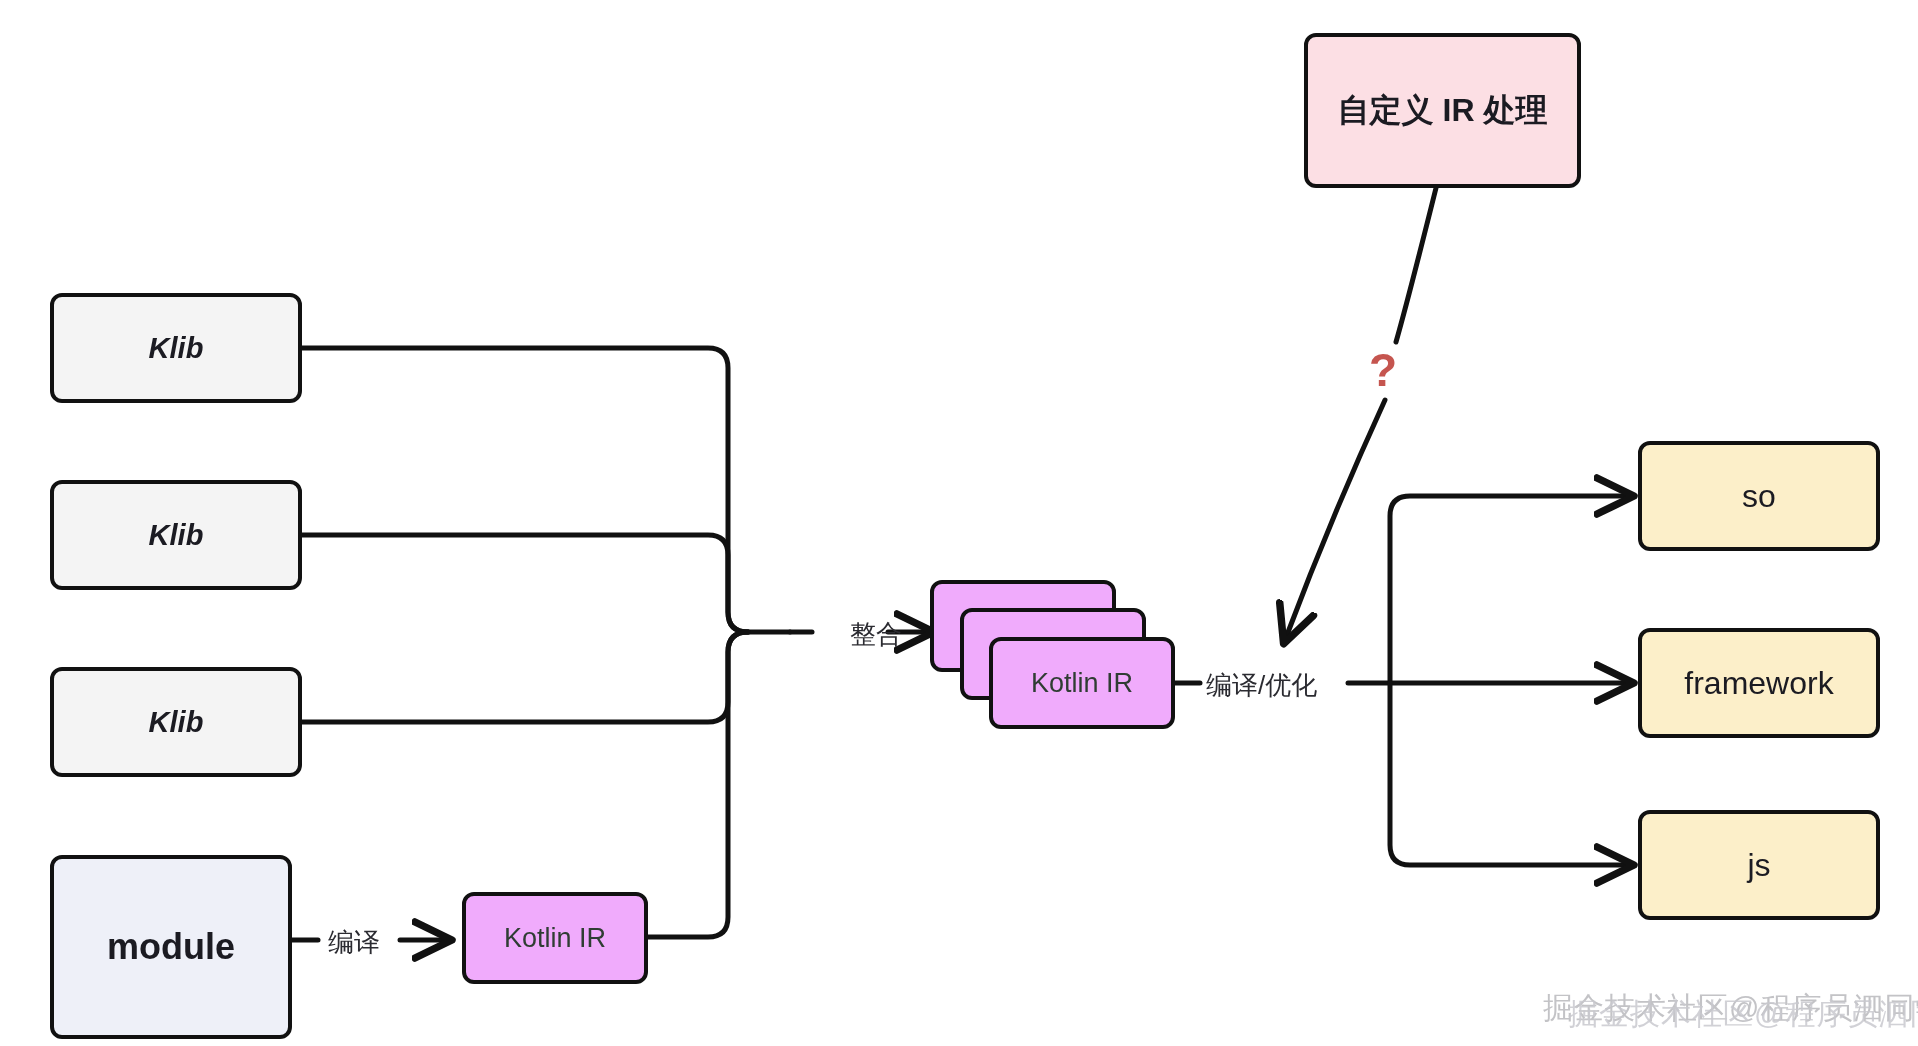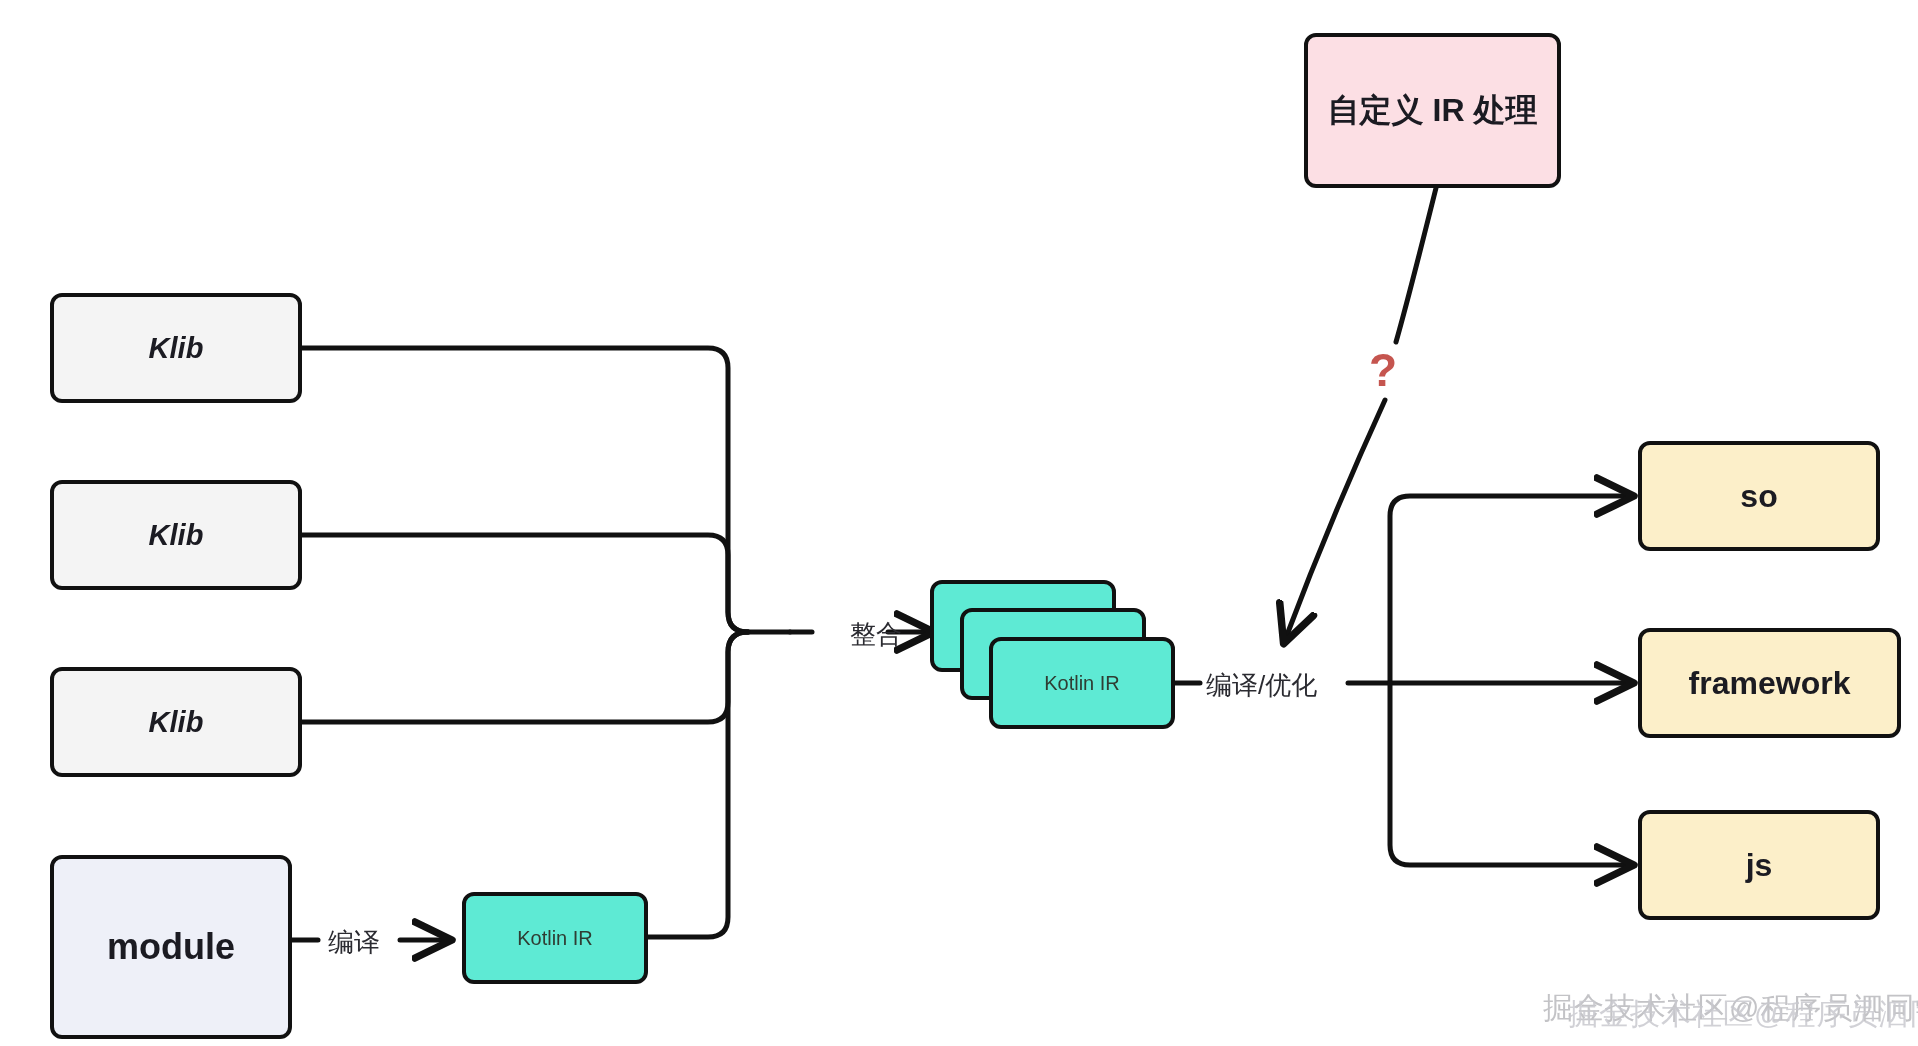--- a/index.html
+++ b/index.html
@@ -40,33 +40,33 @@
     font-weight: bold;
     font-size: 29px;
     font-style: italic;
   }
   .node.module {
     background: #eef0f8;
     font-weight: bold;
     font-size: 36px;
   }
   .node.ir {
-    background: #5eead4;
+    background: #f0abfc;
     font-weight: normal;
-    font-size: 20px;
+    font-size: 27px;
     color: #2f3d33;
   }
   .node.custom-ir {
     background: #fcdfe4;
     font-weight: bold;
     font-size: 32px;
   }
   .node.output {
     background: #fcefc9;
-    font-weight: bold;
+    font-weight: normal;
     font-size: 32px;
   }
   .edge-label {
     position: absolute;
     font-size: 26px;
     color: #2b2b31;
     white-space: nowrap;
     font-family: "Liberation Sans", "DejaVu Sans", sans-serif;
   }
   .qmark {
@@ -151,29 +151,29 @@
   <div class="node ir" style="left:462px; top:892px; width:186px; height:92px;">
     <span>Kotlin IR</span>
   </div>
 
   <div class="node ir" style="left:930px; top:580px; width:186px; height:92px; z-index:1;"></div>
   <div class="node ir" style="left:960px; top:608px; width:186px; height:92px; z-index:2;"></div>
   <div class="node ir" style="left:989px; top:637px; width:186px; height:92px; z-index:3;">
     <span>Kotlin IR</span>
   </div>
 
-  <div class="node custom-ir" style="left:1304px; top:33px; width:257px; height:155px;">
+  <div class="node custom-ir" style="left:1304px; top:33px; width:277px; height:155px;">
     <span>自定义 IR 处理</span>
   </div>
 
   <div class="node output" style="left:1638px; top:441px; width:242px; height:110px;">
     <span>so</span>
   </div>
 
-  <div class="node output" style="left:1638px; top:628px; width:263px; height:110px;">
+  <div class="node output" style="left:1638px; top:628px; width:242px; height:110px;">
     <span>framework</span>
   </div>
 
   <div class="node output" style="left:1638px; top:810px; width:242px; height:110px;">
     <span>js</span>
   </div>
 
   <div class="edge-label" style="left:850px; top:617px;">整合</div>
 
   <div class="edge-label" style="left:328px; top:925px;">编译</div>

